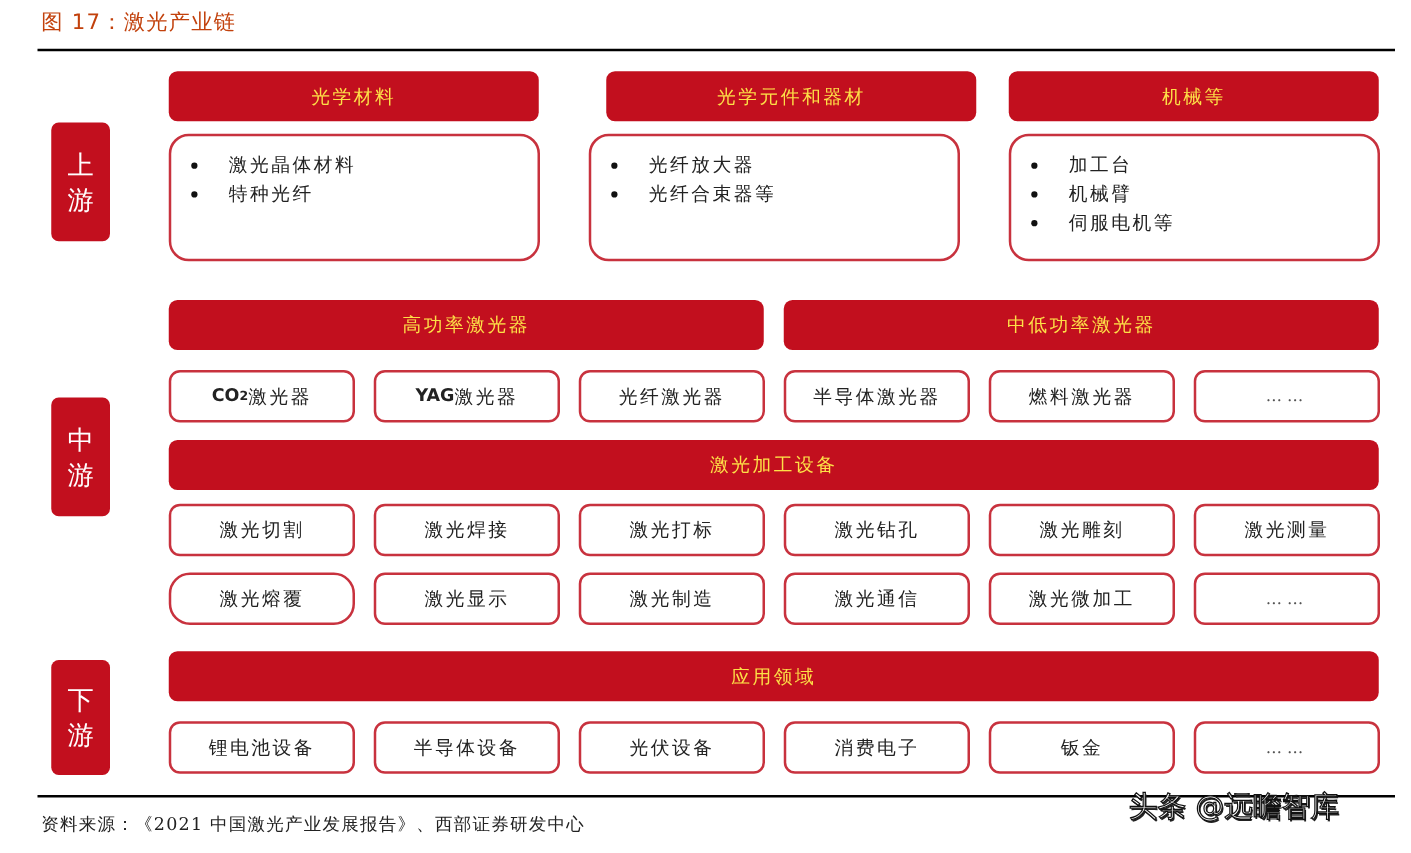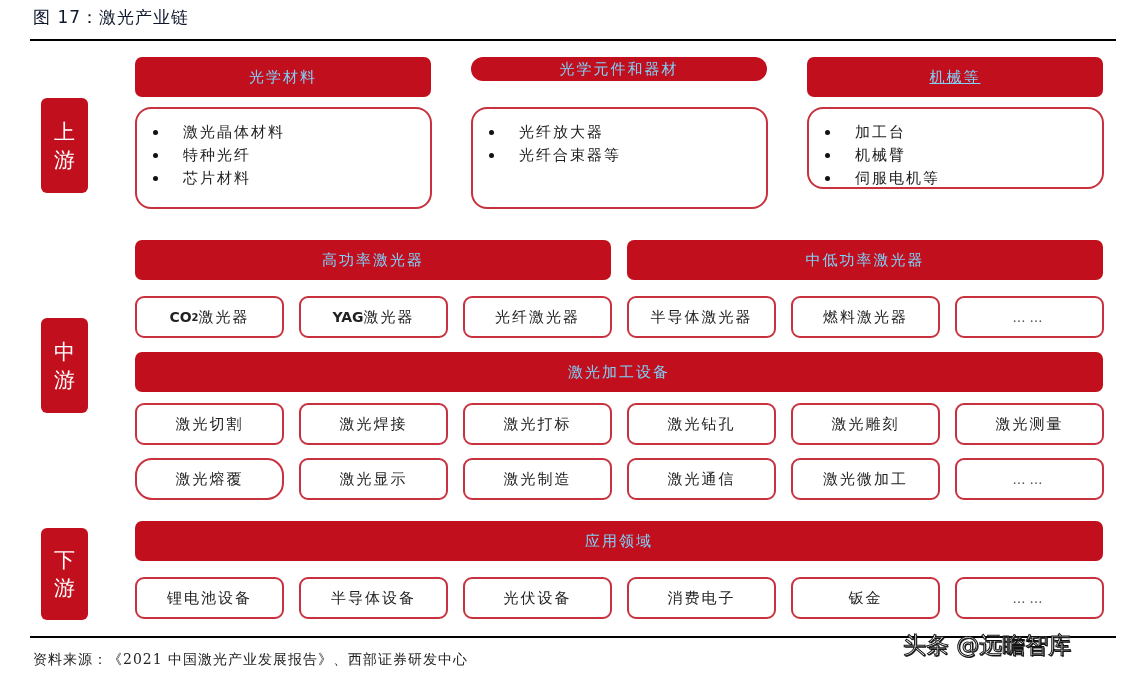--- a/index.html
+++ b/index.html
@@ -2,38 +2,38 @@
 <html><head>
 <meta charset="utf-8">
 <style>
   * { box-sizing: border-box; margin: 0; padding: 0; }
   html, body { width: 1129px; height: 682px; background: #ffffff; overflow: hidden; }
   body { position: relative; font-family: "DejaVu Serif", "Liberation Serif", serif; color: #222; }
 
   .fig-title {
     position: absolute; left: 33px; top: 6px;
     font-family: "DejaVu Sans", "Liberation Sans", sans-serif;
-    font-size: 17px; color: #0f172a; letter-spacing: 1px;
+    font-size: 17px; color: #c2410c; letter-spacing: 1px;
   }
   .rule { position: absolute; background: #000; height: 2px; }
   .rule.top { left: 30px; top: 39px; width: 1086px; }
   .rule.bottom { left: 30px; top: 636px; width: 1086px; }
 
   .stage {
     position: absolute; left: 41px; width: 47px;
     background: #c20f1e; border-radius: 6px;
     color: #fff; font-size: 21px; line-height: 28px;
     display: flex; flex-direction: column; align-items: center; justify-content: center;
     font-family: "DejaVu Sans", "Liberation Sans", sans-serif;
   }
   .stage span { display: block; }
 
   .bar {
     position: absolute; background: #c20f1e; border-radius: 7px;
-    color: #7dd3fc; font-size: 15px; letter-spacing: 2px;
+    color: #fde047; font-size: 15px; letter-spacing: 2px;
     display: flex; align-items: center; justify-content: center;
   }
 
   .list-box {
     position: absolute; border: 2px solid #c8323e; border-radius: 16px; background: #fff;
     padding: 12px 0 0 14px;
   }
   .list-box ul { list-style: none; }
   .list-box li {
     font-size: 15px; line-height: 23px; letter-spacing: 2px; color: #222;
@@ -79,52 +79,48 @@
 <div class="stage" style="top:318px;height:95px;">
   <span>中</span>
   <span>游</span>
 </div>
 <div class="stage" style="top:528px;height:92px;">
   <span>下</span>
   <span>游</span>
 </div>
 
 <div class="bar" style="left:135px;top:57px;width:296px;height:40px;">光学材料</div>
-<div class="bar" style="left:471px;top:57px;width:296px;height:24px;border-radius:17px;">光学元件和器材</div>
-<div class="bar" style="left:807px;top:57px;width:296px;height:40px;text-decoration:underline;">机械等</div>
+<div class="bar" style="left:485px;top:57px;width:296px;height:40px;">光学元件和器材</div>
+<div class="bar" style="left:807px;top:57px;width:296px;height:40px;">机械等</div>
 
 <div class="list-box" style="left:135px;top:107px;width:297px;height:102px;">
   <ul>
     <li>
         <span class="bullet"></span>
         <span>激光晶体材料</span>
       </li>
     <li>
         <span class="bullet"></span>
         <span>特种光纤</span>
-      </li>
-    <li>
-        <span class="bullet"></span>
-        <span>芯片材料</span>
       </li>
   </ul>
 </div>
 <div class="list-box" style="left:471px;top:107px;width:297px;height:102px;">
   <ul>
     <li>
         <span class="bullet"></span>
         <span>光纤放大器</span>
       </li>
     <li>
         <span class="bullet"></span>
         <span>光纤合束器等</span>
       </li>
   </ul>
 </div>
-<div class="list-box" style="left:807px;top:107px;width:297px;height:82px;">
+<div class="list-box" style="left:807px;top:107px;width:297px;height:102px;">
   <ul>
     <li>
         <span class="bullet"></span>
         <span>加工台</span>
       </li>
     <li>
         <span class="bullet"></span>
         <span>机械臂</span>
       </li>
     <li>

